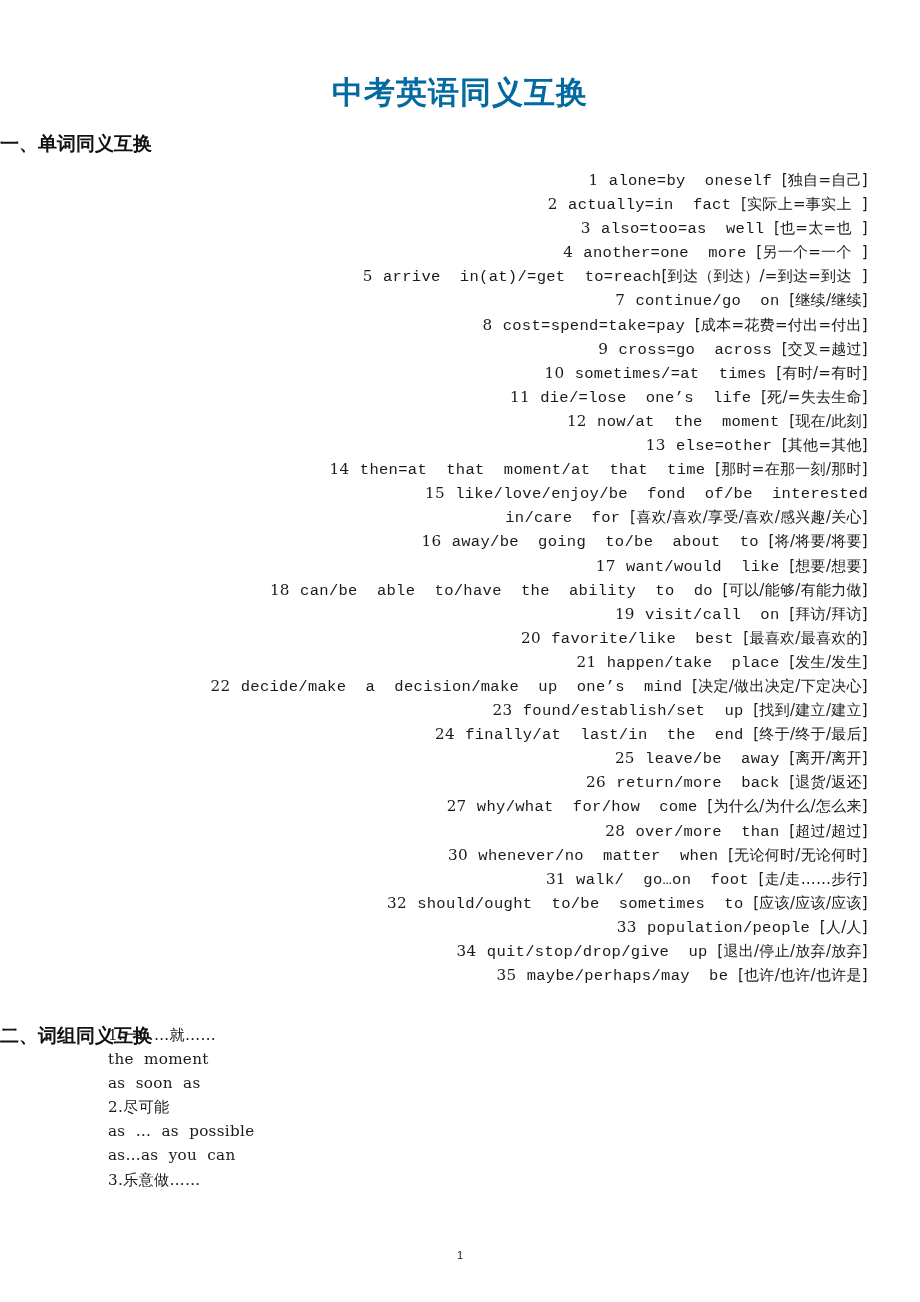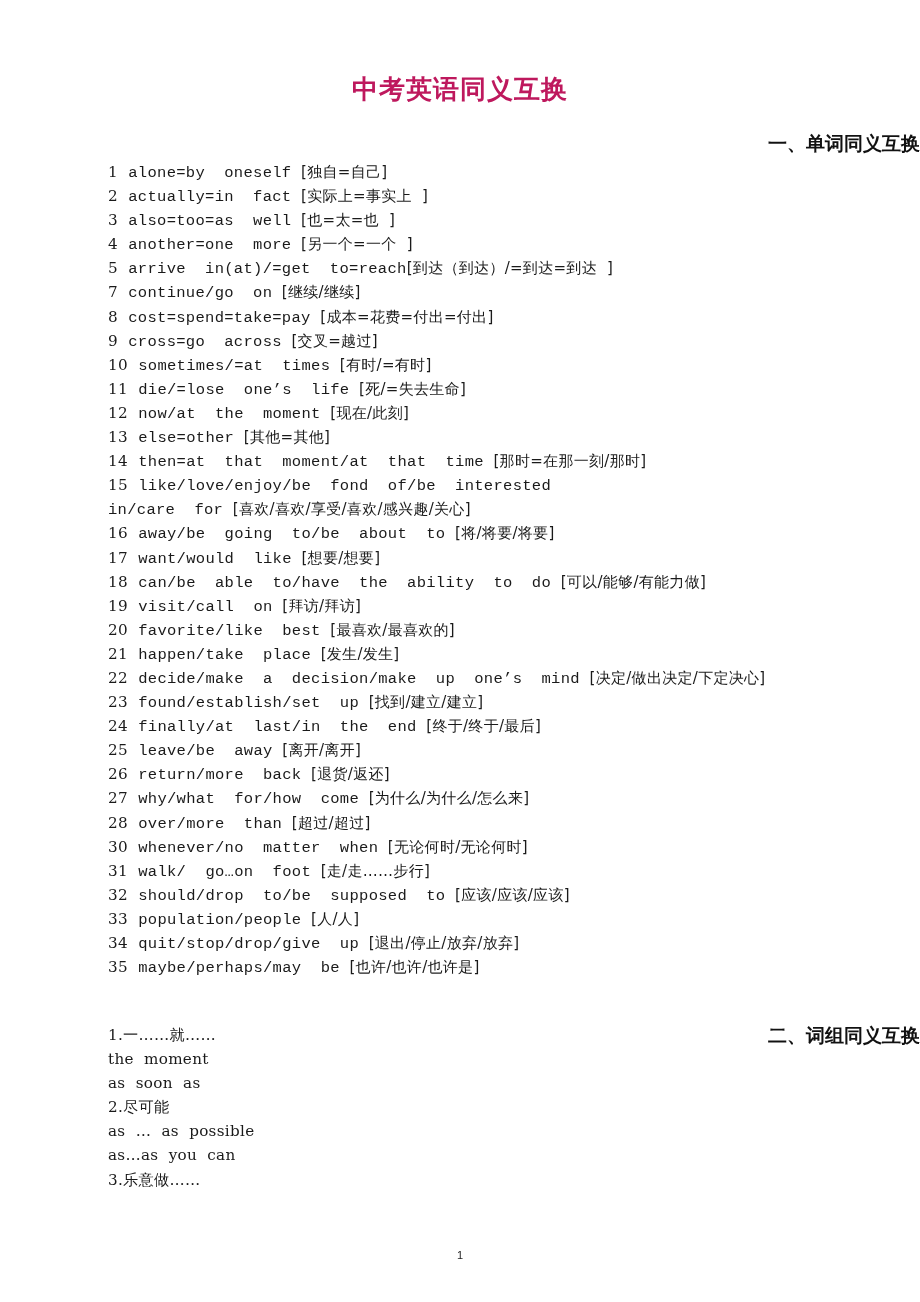--- a/index.html
+++ b/index.html
@@ -1,28 +1,28 @@
 <!DOCTYPE html>
 <html><head>
 <meta charset="utf-8">
 <style>
   html, body { margin: 0; padding: 0; background: #ffffff; }
   body { width: 920px; height: 1302px; position: relative; overflow: hidden; color: #111; }
   .page { position: absolute; left: 0; top: 0; width: 920px; height: 1302px; }
   .title {
     position: absolute; left: 0; width: 920px; top: 72px; text-align: center;
-    font-family: "DejaVu Sans", sans-serif; font-weight: bold; font-size: 26px; letter-spacing: 1px; color: #be185d;
+    font-family: "DejaVu Sans", sans-serif; font-weight: bold; font-size: 31px; letter-spacing: 1px; color: #0369a1;
   }
   .section {
-    position: absolute; left: 0; width: 920px; text-align: right;
+    position: absolute; left: 0; width: 920px; text-align: left;
     font-family: "DejaVu Sans", sans-serif; font-weight: bold; font-size: 19px; color: #111;
   }
   .sec1 { top: 131px; }
   .sec2 { top: 1023px; }
-  .list { position: absolute; left: 108px; top: 160px; width: 760px; }
+  .list { position: absolute; left: 108px; top: 168px; width: 760px; text-align: right; }
   .line {
     font-family: "DejaVu Serif", "Liberation Serif", serif; font-size: 15.2px;
     height: 24.1px; line-height: 24.1px; white-space: pre; color: #1a1a1a; letter-spacing: 0.3px;
   }
   .num { display: inline-block; }
   .eng { font-family: "Liberation Mono", "DejaVu Sans Mono", monospace; font-size: 15.5px; }
   .zh { font-family: "DejaVu Sans", sans-serif; font-size: 15px; }
   .list2 { position: absolute; left: 108px; top: 1023px; width: 760px; }
   .pageno {
     position: absolute; left: 0; width: 920px; top: 1249px; text-align: center;
@@ -61,21 +61,21 @@
       <div class="line"><span class="num">21</span><span>  </span><span class="eng">happen/take  place </span><span class="zh">[发生/发生]</span></div>
       <div class="line"><span class="num">22</span><span>  </span><span class="eng">decide/make  a  decision/make  up  one’s  mind </span><span class="zh">[决定/做出决定/下定决心]</span></div>
       <div class="line"><span class="num">23</span><span>  </span><span class="eng">found/establish/set  up </span><span class="zh">[找到/建立/建立]</span></div>
       <div class="line"><span class="num">24</span><span>  </span><span class="eng">finally/at  last/in  the  end </span><span class="zh">[终于/终于/最后]</span></div>
       <div class="line"><span class="num">25</span><span>  </span><span class="eng">leave/be  away </span><span class="zh">[离开/离开]</span></div>
       <div class="line"><span class="num">26</span><span>  </span><span class="eng">return/more  back </span><span class="zh">[退货/返还]</span></div>
       <div class="line"><span class="num">27</span><span>  </span><span class="eng">why/what  for/how  come </span><span class="zh">[为什么/为什么/怎么来]</span></div>
       <div class="line"><span class="num">28</span><span>  </span><span class="eng">over/more  than </span><span class="zh">[超过/超过]</span></div>
       <div class="line"><span class="num">30</span><span>  </span><span class="eng">whenever/no  matter  when </span><span class="zh">[无论何时/无论何时]</span></div>
       <div class="line"><span class="num">31</span><span>  </span><span class="eng">walk/  go…on  foot </span><span class="zh">[走/走……步行]</span></div>
-      <div class="line"><span class="num">32</span><span>  </span><span class="eng">should/drop  to/be  supposed  to </span><span class="zh">[应该/应该/应该]</span></div>
+      <div class="line"><span class="num">32</span><span>  </span><span class="eng">should/ought  to/be  sometimes  to </span><span class="zh">[应该/应该/应该]</span></div>
       <div class="line"><span class="num">33</span><span>  </span><span class="eng">population/people </span><span class="zh">[人/人]</span></div>
       <div class="line"><span class="num">34</span><span>  </span><span class="eng">quit/stop/drop/give  up </span><span class="zh">[退出/停止/放弃/放弃]</span></div>
       <div class="line"><span class="num">35</span><span>  </span><span class="eng">maybe/perhaps/may  be </span><span class="zh">[也许/也许/也许是]</span></div>
     </div>
 
   <div class="section sec2">二、词组同义互换</div>
 
   <div class="list2" id="list2">
       <div class="line">1.一……就……</div>
       <div class="line">the  moment</div>

